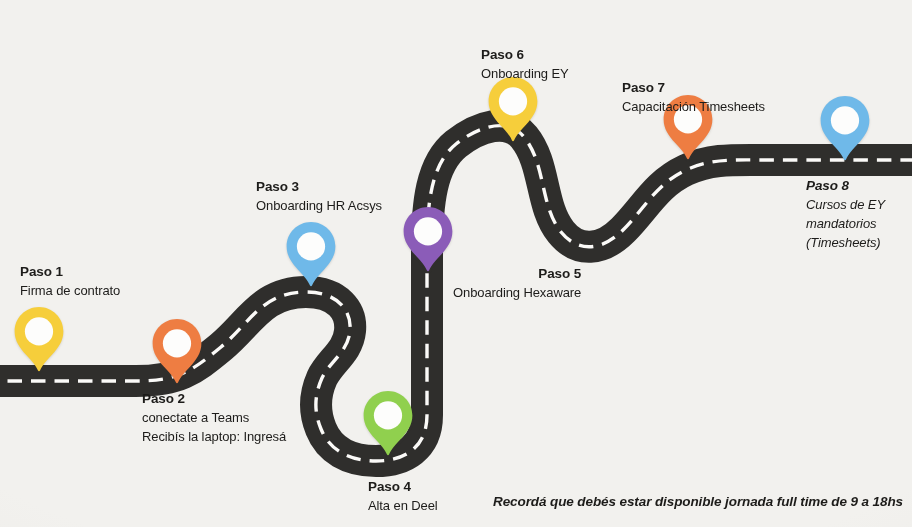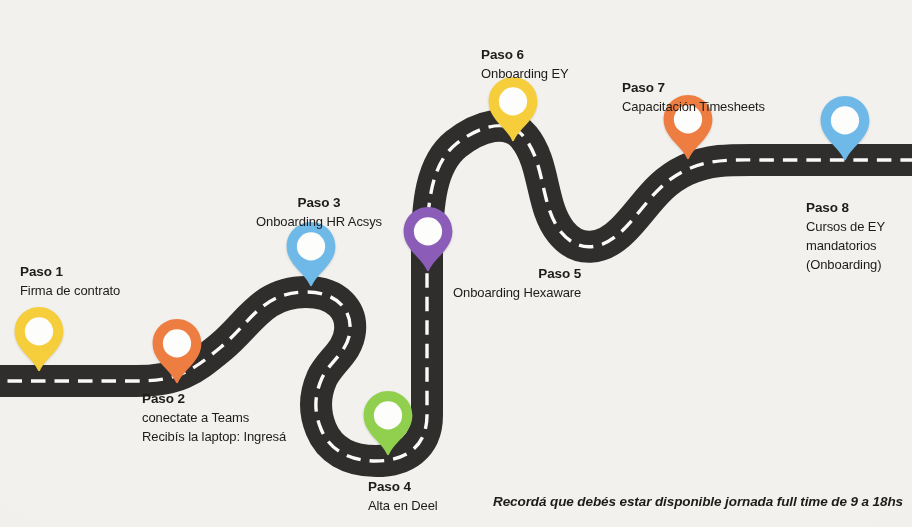--- a/index.html
+++ b/index.html
@@ -114,21 +114,21 @@
         <div class="step-line">Recibís la laptop: Ingresá</div>
       </div>
 
   <svg class="pin" viewBox="0 0 40 52" xmlns="http://www.w3.org/2000/svg" aria-hidden="true" style="left: 286px; top: 222px;">
     <path class="pin-body" d="M20 0 C9.2 0 0.5 8.7 0.5 19.5 C0.5 27 4.6 32.6 9.6 38.1
          C13.6 42.5 17.6 46.6 19.2 50.8 C19.5 51.6 20.5 51.6 20.8 50.8
          C22.4 46.6 26.4 42.5 30.4 38.1 C35.4 32.6 39.5 27 39.5 19.5
          C39.5 8.7 30.8 0 20 0 Z" fill="#6fb9e9"></path>
     <circle class="pin-hole" cx="20" cy="19.5" r="11.3" fill="#fdfdfc"></circle>
   </svg>
-  <div class="step-label" style="left: 256px; top: 193px; text-align: center;">
+  <div class="step-label" style="left: 256px; top: 177px;">
     <div class="step-title">Paso 3</div>
   <div class="step-line">Onboarding HR Acsys</div>
       </div>
 
   <svg class="pin" viewBox="0 0 40 52" xmlns="http://www.w3.org/2000/svg" aria-hidden="true" style="left: 363px; top: 391px;">
     <path class="pin-body" d="M20 0 C9.2 0 0.5 8.7 0.5 19.5 C0.5 27 4.6 32.6 9.6 38.1
          C13.6 42.5 17.6 46.6 19.2 50.8 C19.5 51.6 20.5 51.6 20.8 50.8
          C22.4 46.6 26.4 42.5 30.4 38.1 C35.4 32.6 39.5 27 39.5 19.5
          C39.5 8.7 30.8 0 20 0 Z" fill="#90d04e"></path>
     <circle class="pin-hole" cx="20" cy="19.5" r="11.3" fill="#fdfdfc"></circle>
@@ -174,22 +174,22 @@
   <div class="step-line">Capacitación Timesheets</div>
       </div>
 
   <svg class="pin" viewBox="0 0 40 52" xmlns="http://www.w3.org/2000/svg" aria-hidden="true" style="left: 820px; top: 96px;">
     <path class="pin-body" d="M20 0 C9.2 0 0.5 8.7 0.5 19.5 C0.5 27 4.6 32.6 9.6 38.1
          C13.6 42.5 17.6 46.6 19.2 50.8 C19.5 51.6 20.5 51.6 20.8 50.8
          C22.4 46.6 26.4 42.5 30.4 38.1 C35.4 32.6 39.5 27 39.5 19.5
          C39.5 8.7 30.8 0 20 0 Z" fill="#6fb9e9"></path>
     <circle class="pin-hole" cx="20" cy="19.5" r="11.3" fill="#fdfdfc"></circle>
   </svg>
-  <div class="step-label" style="left: 806px; top: 198px;">
+  <div class="step-label" style="left: 806px; top: 176px; font-style: italic;">
     <div class="step-title">Paso 8</div>
   <div class="step-line">Cursos de EY</div>
         <div class="step-line">mandatorios</div>
-        <div class="step-line">(Onboarding)</div>
+        <div class="step-line">(Timesheets)</div>
       </div>
 </div>
 
   <div class="footer-note">Recordá que debés estar disponible jornada full time de 9 a 18hs</div>
 </div>
 
 </body></html>

